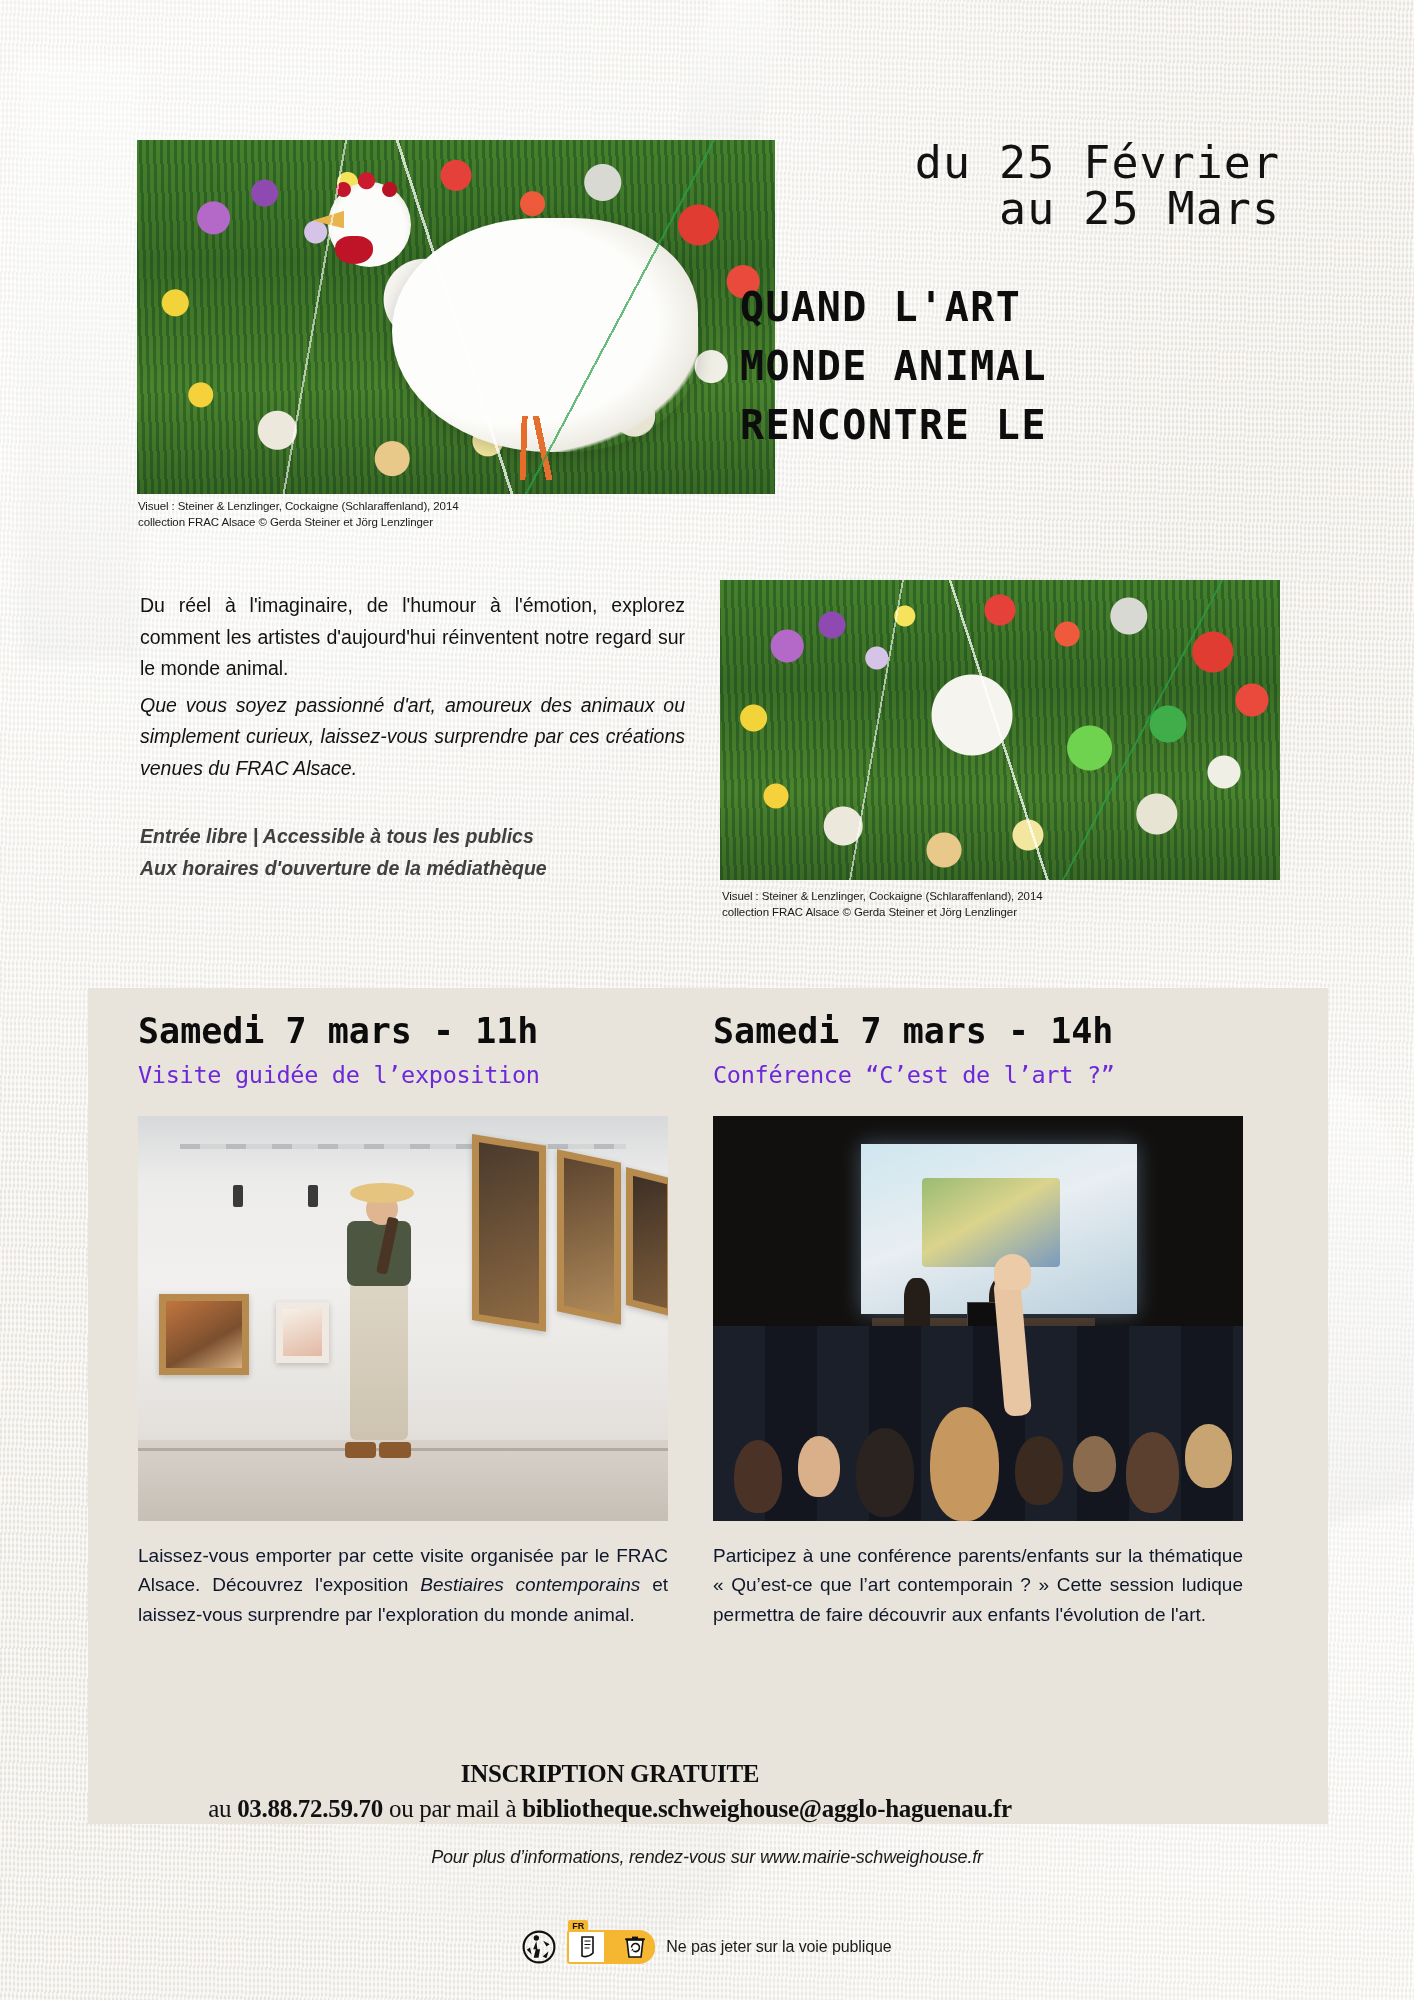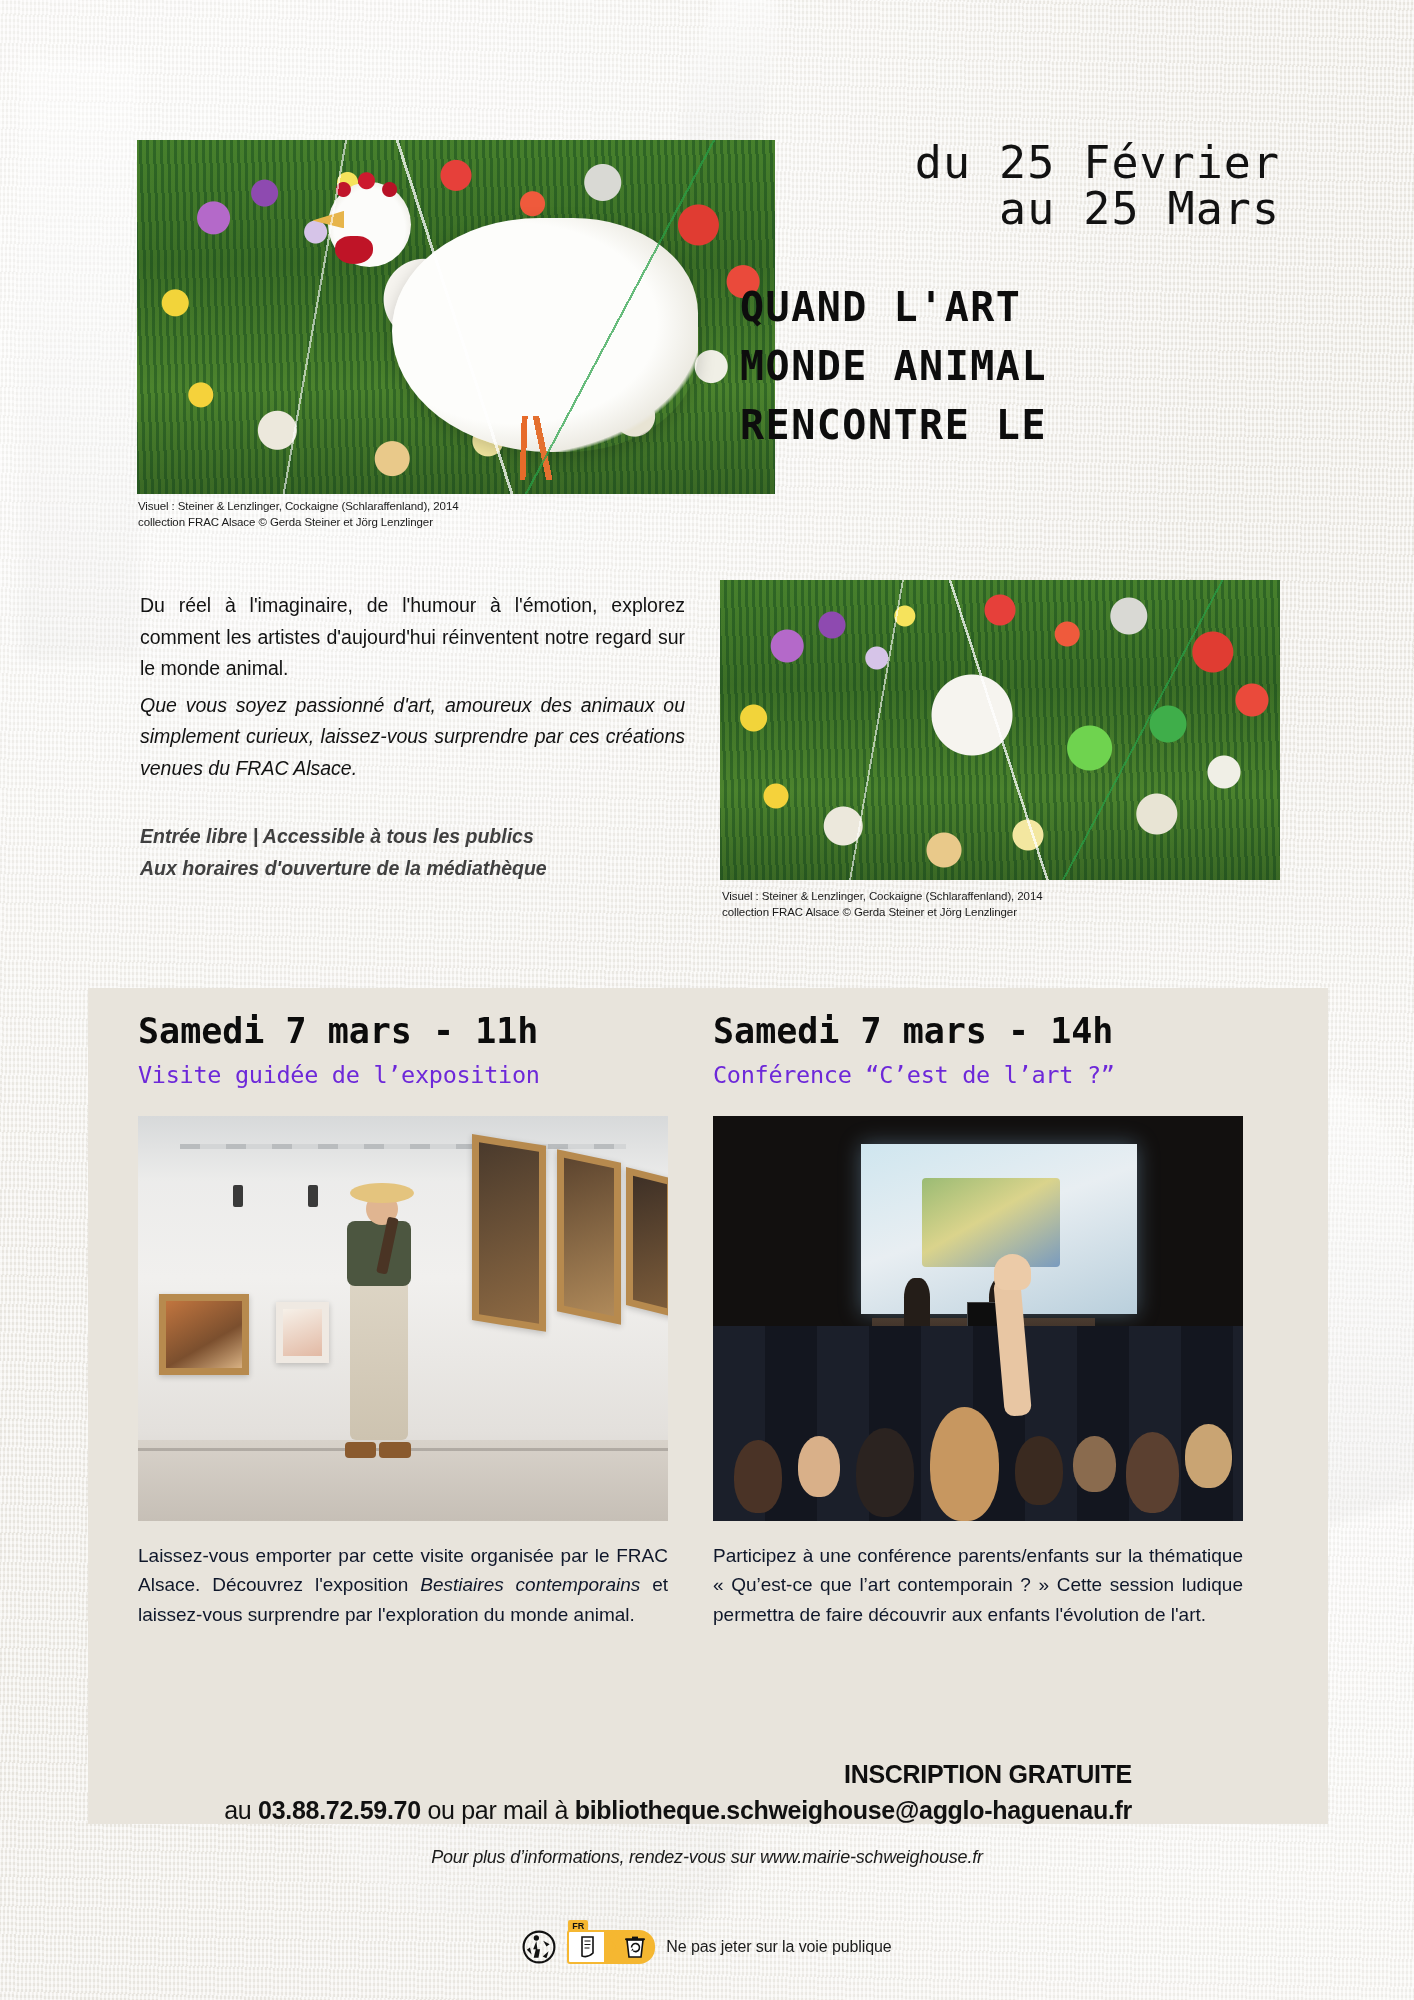--- a/index.html
+++ b/index.html
@@ -251,21 +251,21 @@
   .h6{left:68%;bottom:7%;width:8%;height:14%;background:#8a6b4e;}
   .h7{left:78%;bottom:2%;width:10%;height:20%;background:#5b4030;}
   .h8{left:89%;bottom:8%;width:9%;height:16%;background:#c9a473;}
   .arm{position:absolute;left:54%;bottom:26%;width:5%;height:34%;
     background:#e8c6a3;border-radius:10px;transform:rotate(-5deg);}
   .hand{position:absolute;left:53%;bottom:57%;width:7%;height:9%;
     background:#eccba8;border-radius:50% 50% 30% 30%;}
 
   
   #registration{
-    position:absolute;left:88px;top:1760px;width:1044px;text-align:right;
+    position:absolute;left:88px;top:1760px;width:1044px;text-align:center;font-family:Liberation Serif, serif;
   }
   #reg-title{font-weight:700;font-size:25px;color:#0f0f0f;letter-spacing:-.3px;}
   #reg-line{margin-top:7px;font-size:25px;color:#111;letter-spacing:-.3px;}
   #reg-line b{font-weight:700;}
 
   #more-info{
     position:absolute;left:0;top:1847px;width:1414px;text-align:center;
     font-style:italic;font-size:18px;color:#1a1a1a;letter-spacing:-.2px;
   }
 

